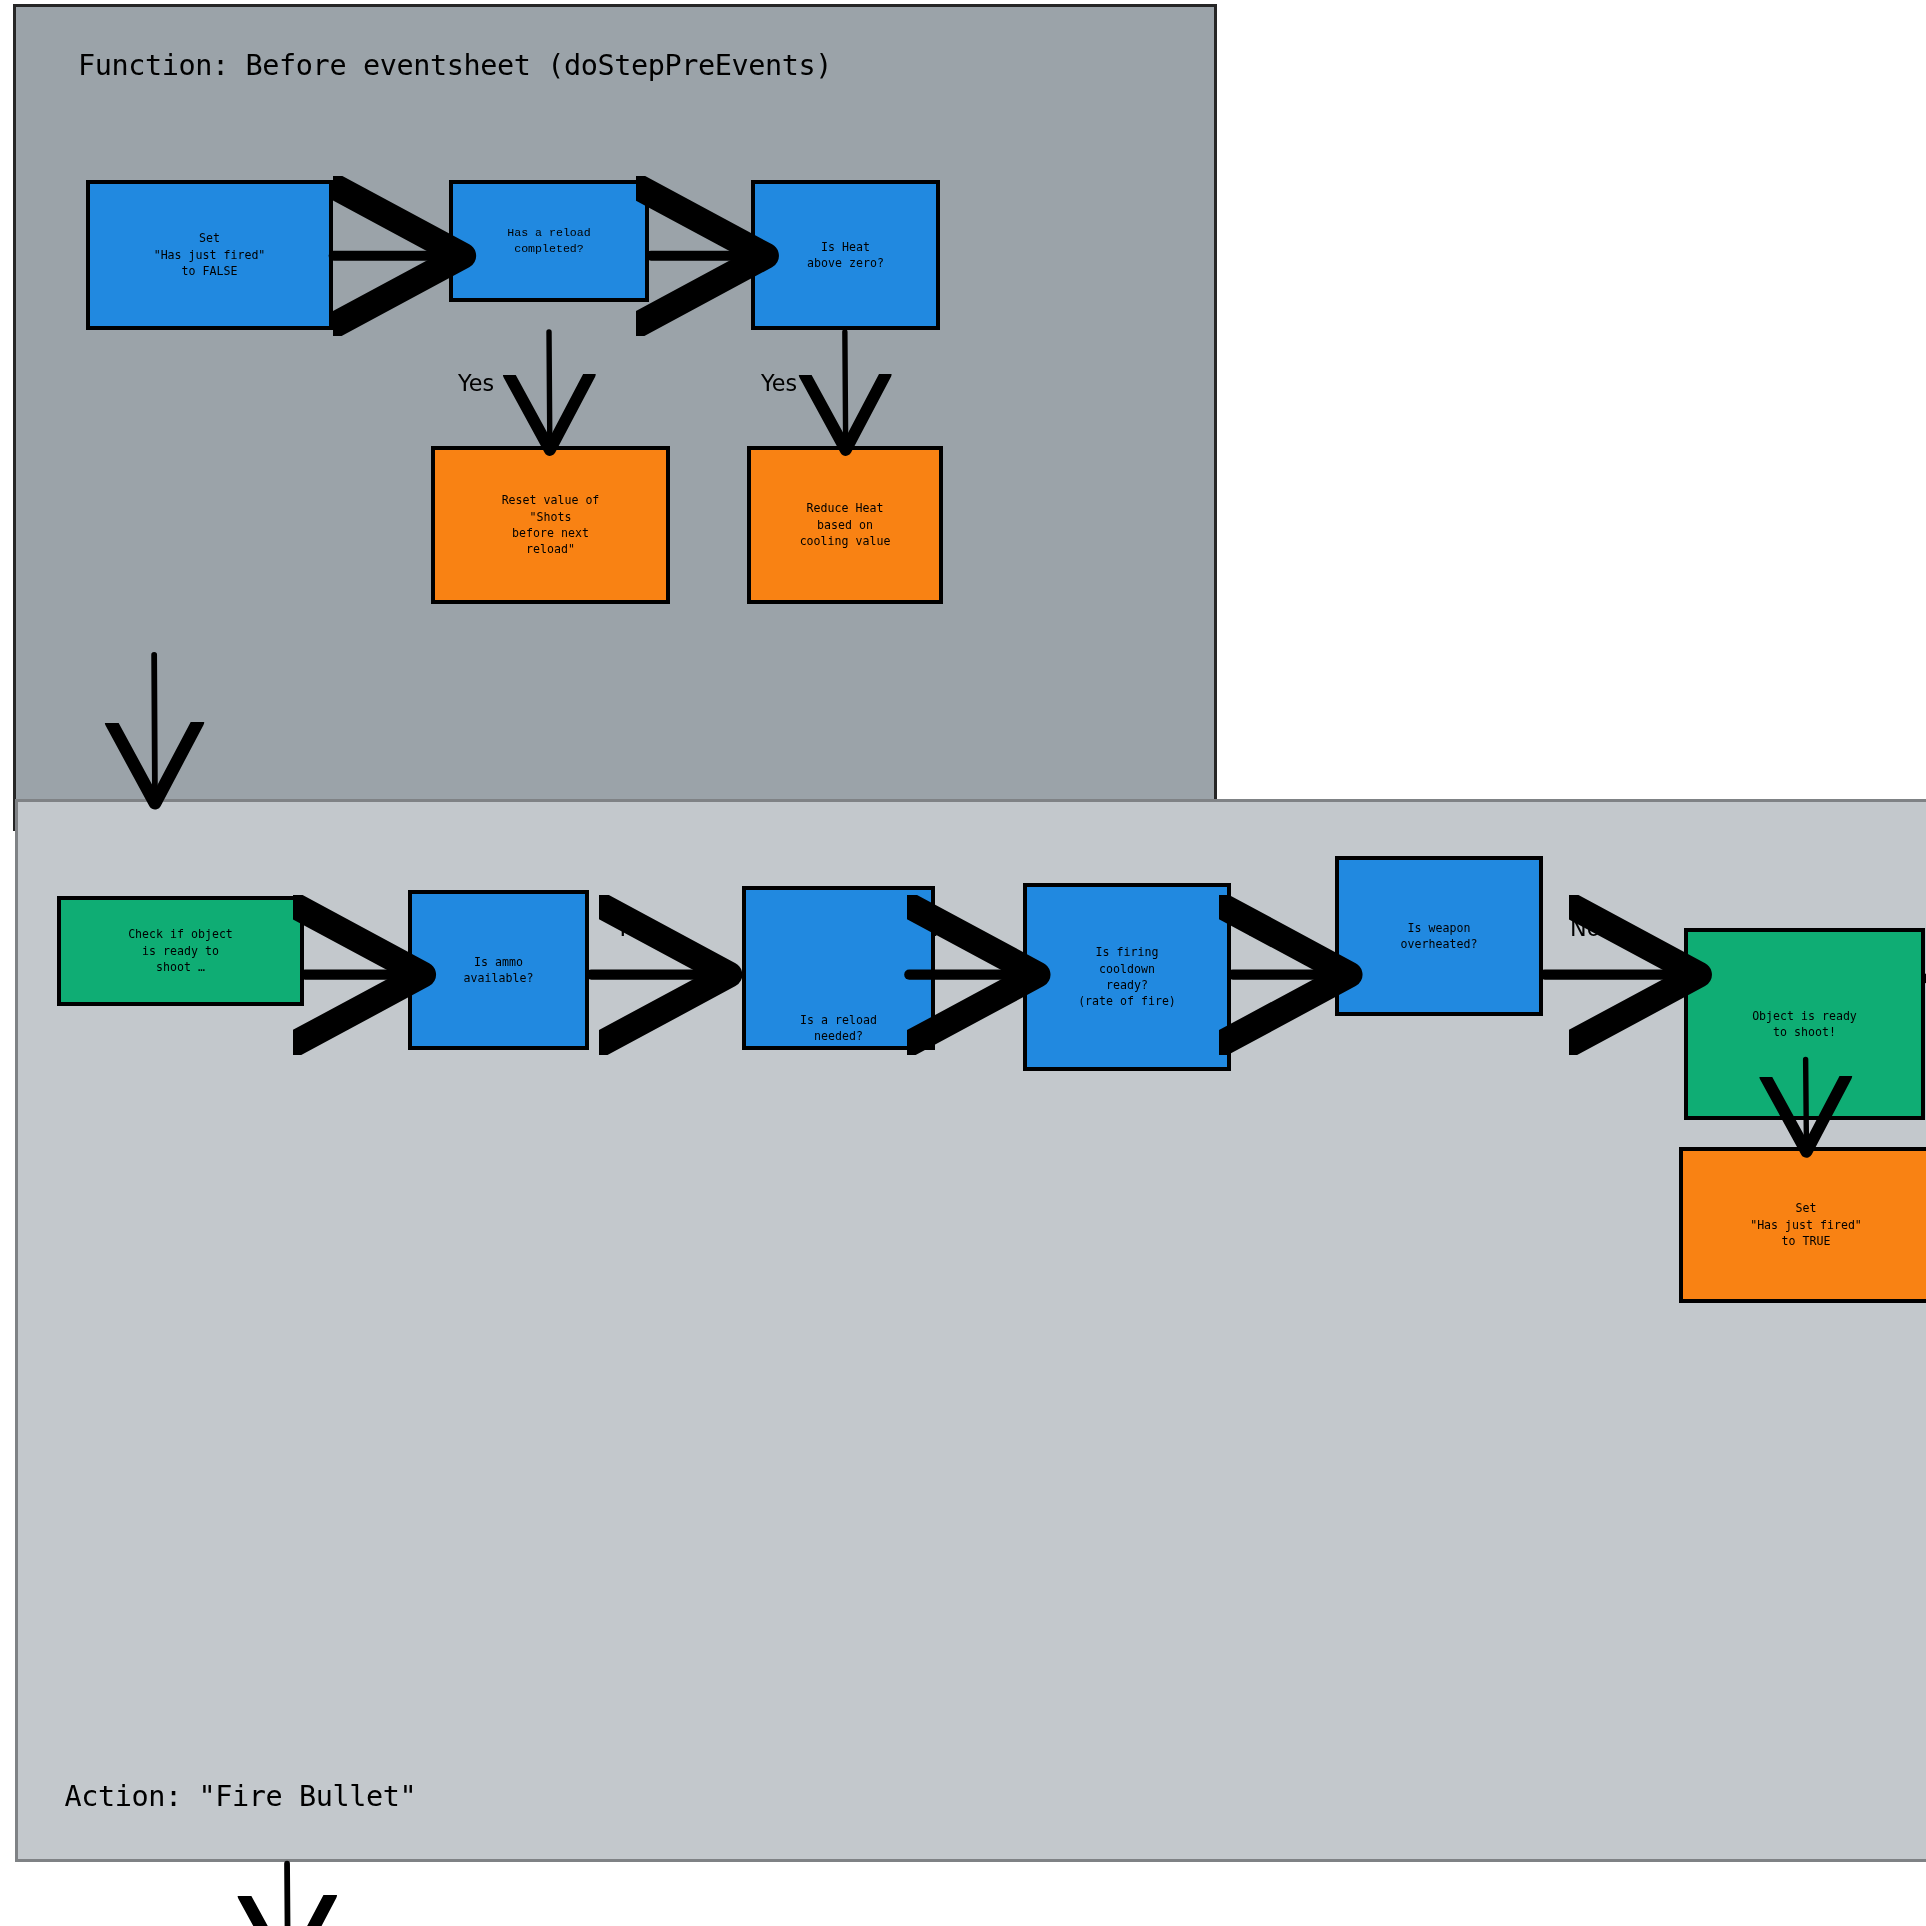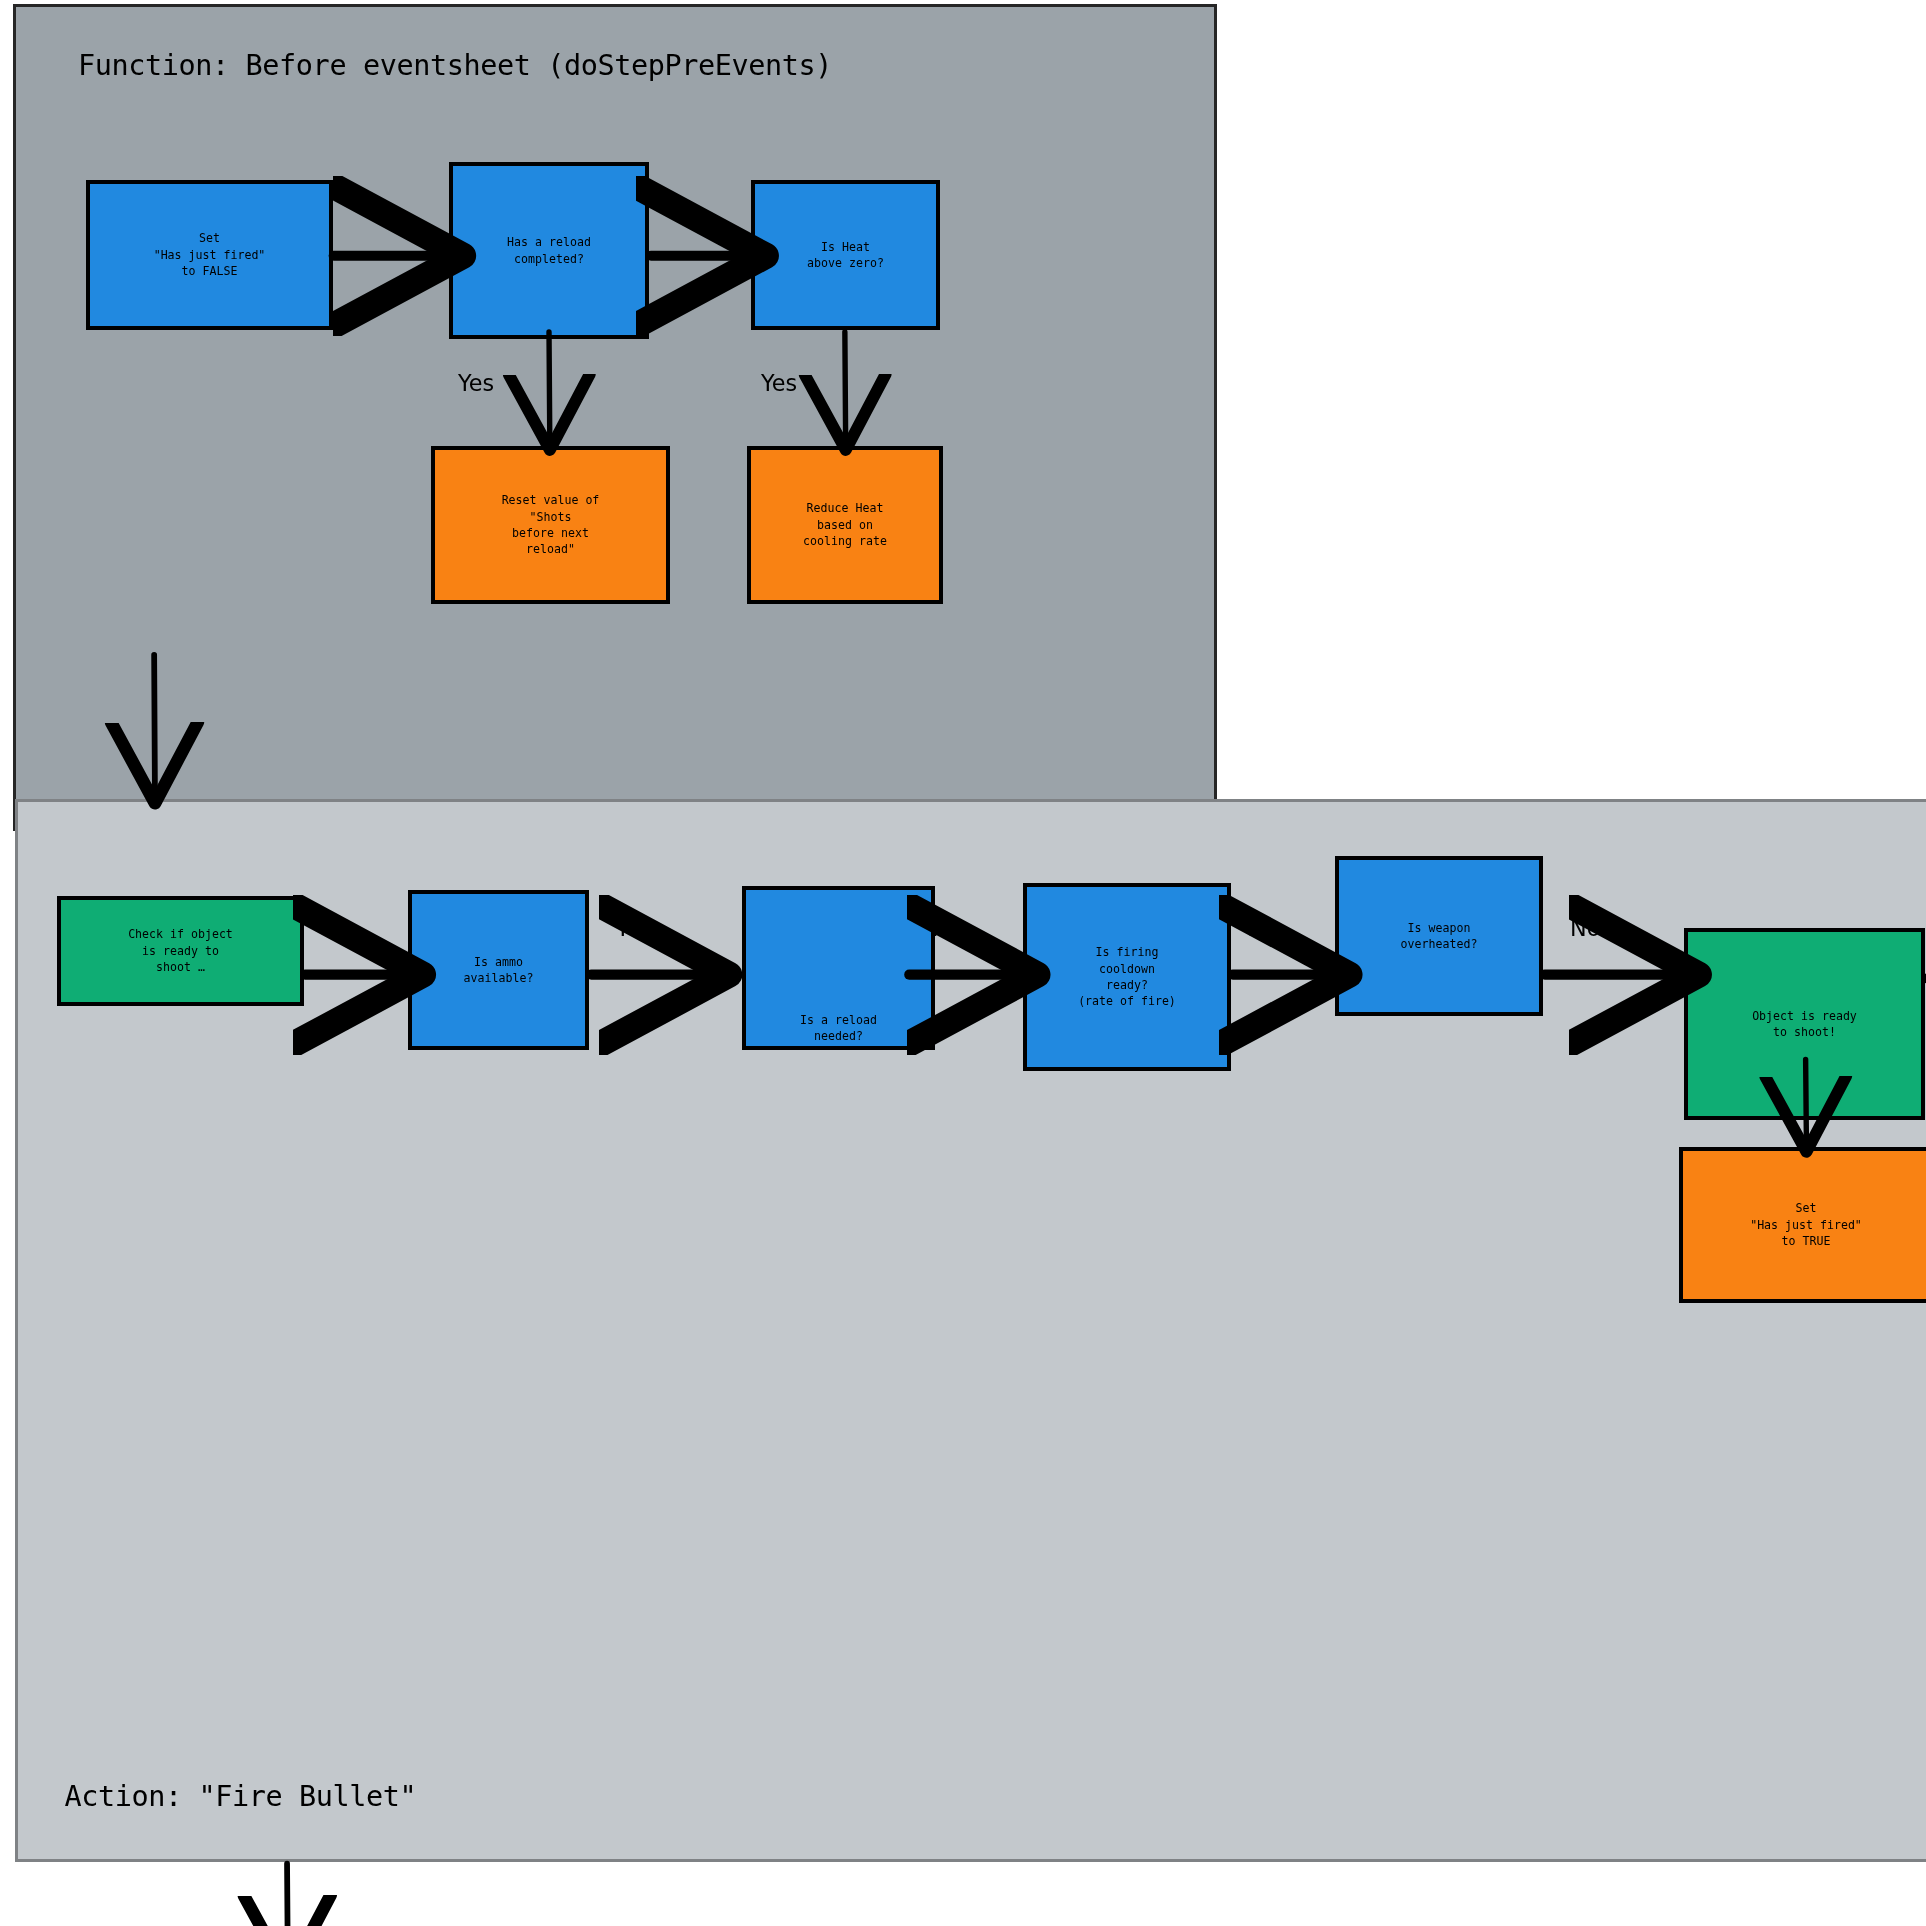--- a/index.html
+++ b/index.html
@@ -49,41 +49,41 @@
   <div class="panel dark" style="left:13px;top:3.9px;width:1204px;height:827px;">
     <div class="panel-title" style="left:62px;top:42px;">Function: Before eventsheet (doStepPreEvents)</div>
   </div>
 
   <div class="node blue" style="left:86px;top:180px;width:247px;height:150px;">
     <span>Set
 "Has just fired"
 to FALSE</span>
   </div>
 
-  <div class="node blue" style="left:449px;top:162px;width:200px;height:177px;">
+  <div class="node blue" style="left:449px;top:180px;width:200px;height:122px;font-family:Liberation Mono, monospace;">
     <span>Has a reload
 completed?</span>
   </div>
 
   <div class="node blue" style="left:751px;top:180px;width:189px;height:150px;">
     <span>Is Heat
 above zero?</span>
   </div>
 
   <div class="node orange" style="left:431px;top:446px;width:239px;height:158px;align-items:center;">
     <span>Reset value of
 "Shots
 before next
 reload"</span>
   </div>
 
   <div class="node orange" style="left:747px;top:446px;width:196px;height:158px;">
     <span>Reduce Heat
 based on
-cooling rate</span>
+cooling value</span>
   </div>
 
   <div class="edge-label" style="left:458px;top:370px;">Yes</div>
   <div class="edge-label" style="left:761px;top:370px;">Yes</div>
 
   <div class="panel light" style="left:15.4px;top:799px;width:2677px;height:1063px;">
     <div class="panel-title" style="left:46px;top:978px;">Action: "Fire Bullet"</div>
   </div>
 
   <div class="node green" style="left:57px;top:896px;width:247px;height:110px;">

